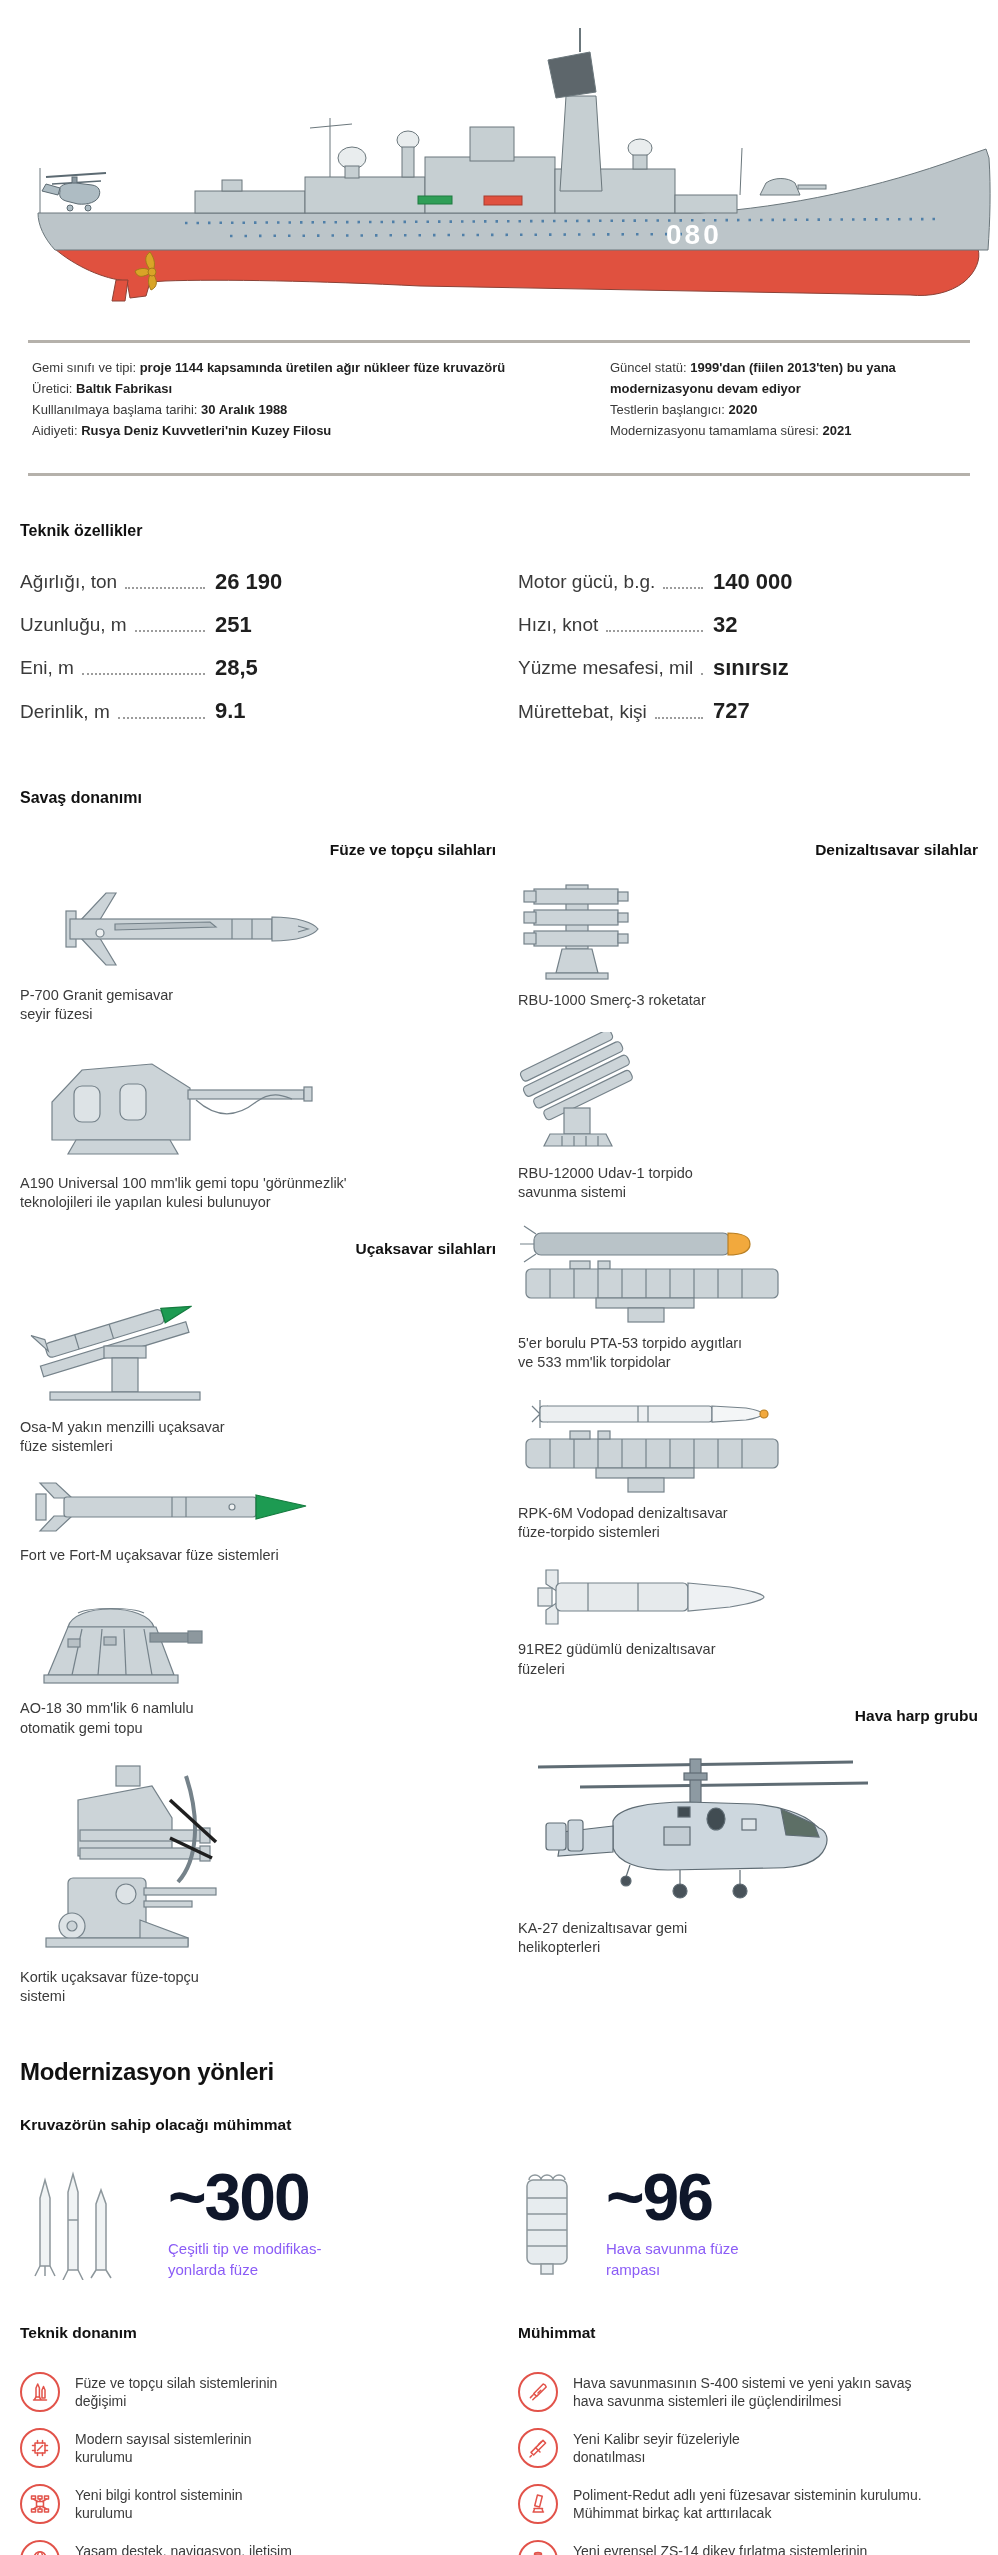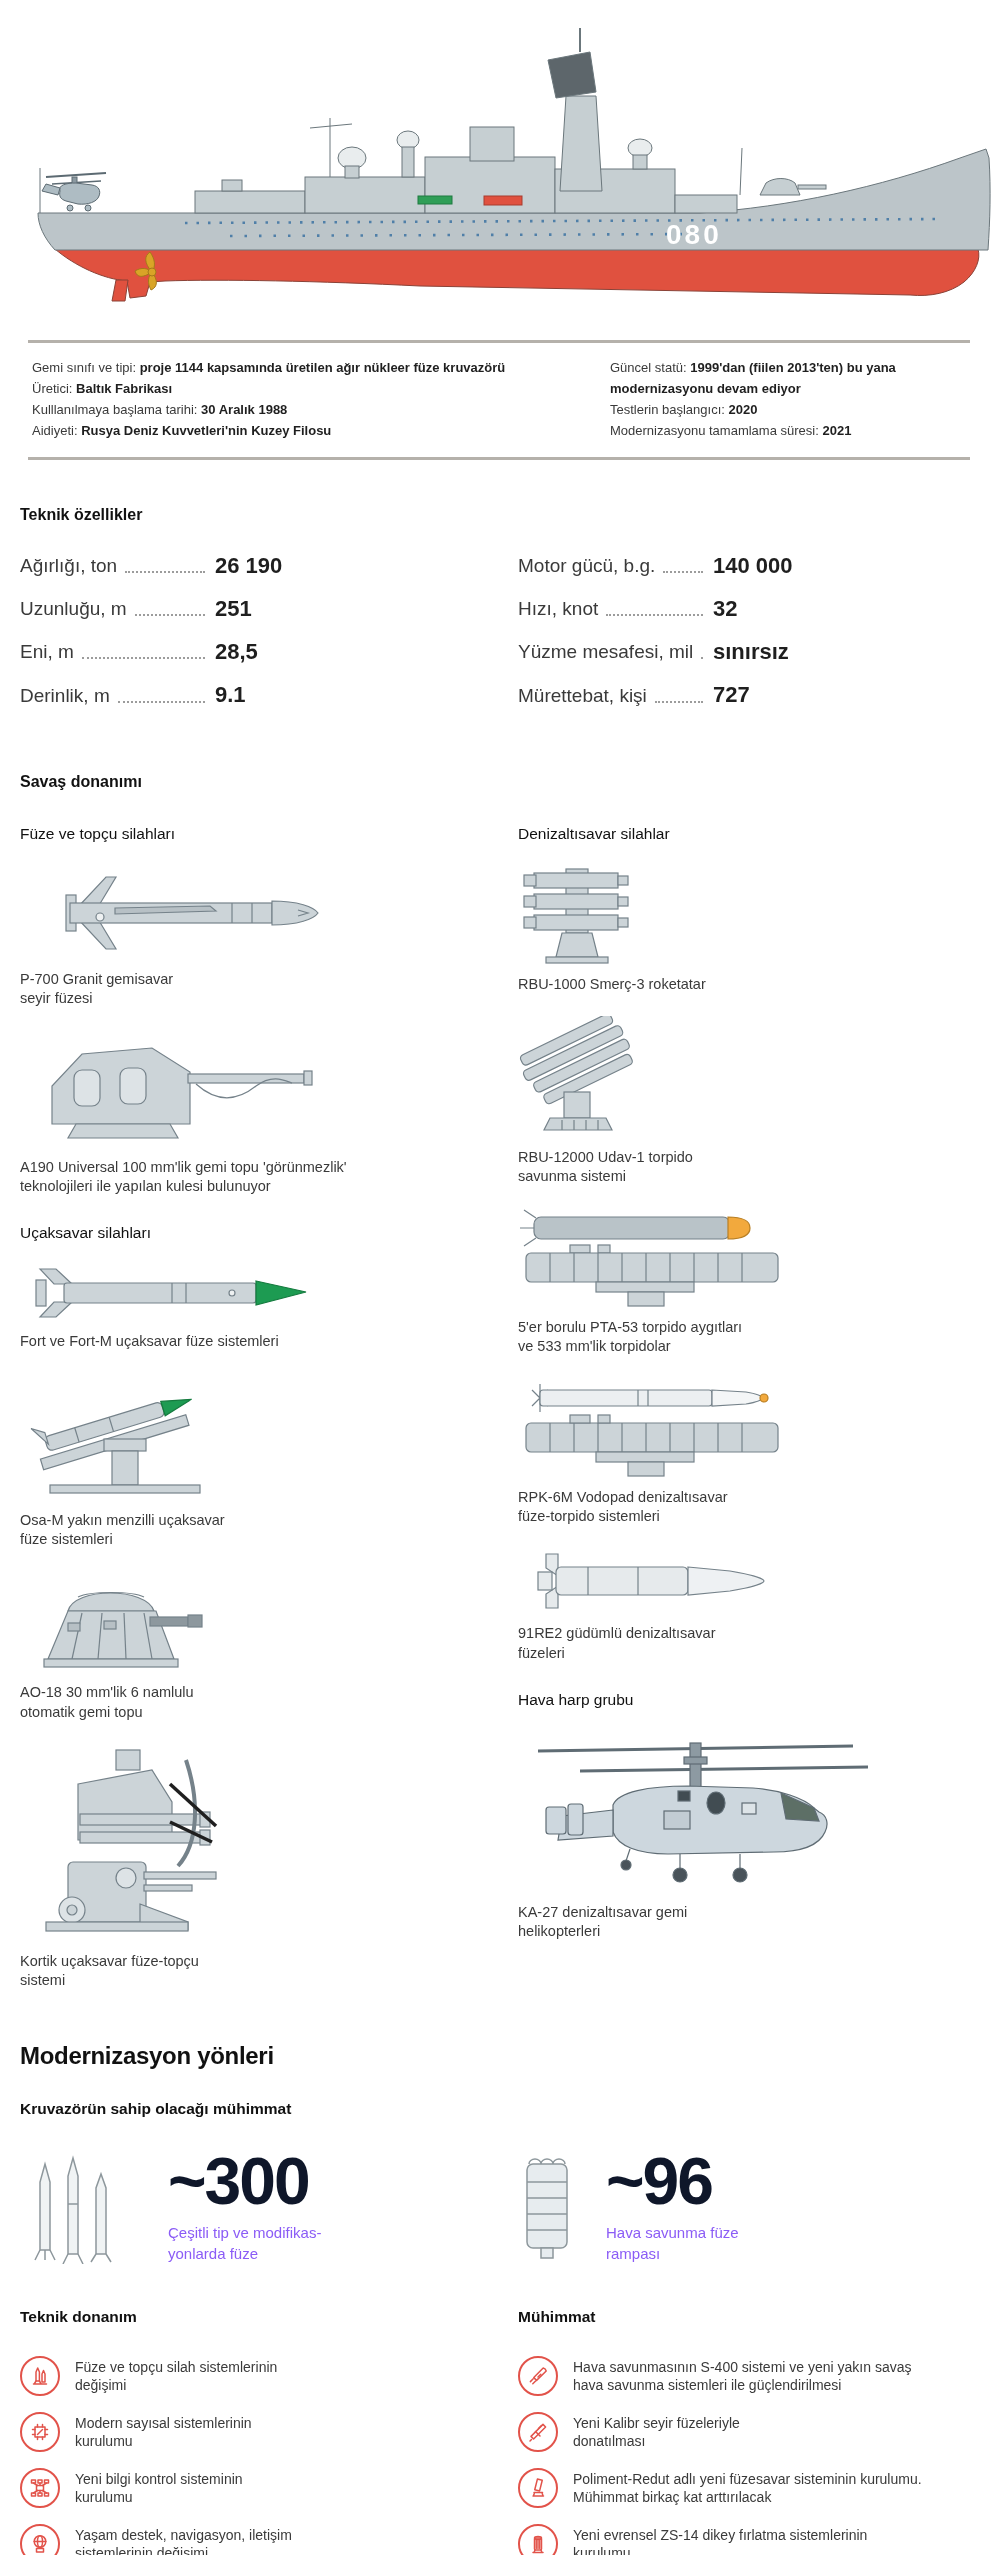--- a/index.html
+++ b/index.html
@@ -4,21 +4,21 @@
 <style>
   html,body { margin:0; padding:0; background:#ffffff; }
   body { width:998px; min-height:2555px; font-family:"Liberation Sans",sans-serif; color:#3d3d3d; }
   svg { display:block; }
 
   
   .ship-area { width:998px; height:322px; overflow:hidden; }
 
   
   .info-box { margin:18px 28px 0; border-top:3px solid #b5b1ab; border-bottom:3px solid #b5b1ab;
-              padding:14px 4px 16px; display:flex; }
+              padding:14px 4px 32px; display:flex; }
   .info-col { font-size:13px; line-height:1.62; color:#3a3a3a; }
   .info-col.left { width:578px; padding-right:26px; box-sizing:border-box; }
   .info-col.right { flex:1; }
   .info-line b { color:#1f1f1f; white-space:pre-line; }
 
   
   .section-title { font-size:16px; font-weight:bold; color:#111; margin:46px 20px 0; }
   .modern-title { font-size:24px; font-weight:800; color:#111; margin:52px 20px 0; letter-spacing:-0.3px; }
 
   
@@ -26,21 +26,21 @@
   .specs-col { width:440px; }
   .spec-row { display:flex; align-items:flex-end; margin-bottom:20px; }
   .spec-label { font-size:19px; color:#3a3a3a; white-space:nowrap; padding-right:4px; }
   .spec-leader { flex:1; border-bottom:2px dotted #9c9c9c; margin:0 10px 4px 4px; }
   .spec-value { width:245px; font-size:22px; font-weight:bold; color:#1f1f1f; line-height:1.05; }
 
   
   .weapons { display:flex; margin:6px 20px 0; }
   .wcol.left { width:498px; box-sizing:border-box; padding-right:22px; }
   .wcol.right { flex:1; }
-  .wsubhead { font-size:15.5px; font-weight:normal; color:#111; margin:28px 0 6px; }
+  .wsubhead { font-size:15.5px; font-weight:bold; color:#111; margin:28px 0 6px;text-align:right; }
   .witem { margin-top:22px; }
   .wcaption { font-size:14.5px; line-height:1.32; color:#3a3a3a; margin-top:10px; white-space:pre-line; }
 
   
   .modern-sub { font-size:15.5px; font-weight:bold; color:#111; margin:30px 20px 0; }
   .stats { display:flex; margin:34px 20px 0; }
   .stat { display:flex; align-items:flex-start; }
   .stat.s-left { width:498px; box-sizing:border-box; padding-left:8px; }
   .stat-icon-wrap { margin-right:48px; }
   .stat.s-right .stat-icon-wrap { margin-right:30px; }
@@ -219,53 +219,53 @@
           <path d="M56,94 L150,94 L158,108 L48,108 Z"></path>
         </g>
       </svg>
       <div class="wcaption">A190 Universal 100 mm'lik gemi topu 'görünmezlik'
 teknolojileri ile yapılan kulesi bulunuyor</div>
     </div>
 
     <div class="wsubhead">Uçaksavar silahları</div>
 
     <div class="witem">
-      <svg viewBox="0 0 290 58" width="290" height="58">
-        <g stroke="#75828a" stroke-width="1.2" fill="#ccd4d8">
-          <polygon points="20,5 36,5 52,20 34,20"></polygon>
-          <polygon points="20,53 36,53 52,38 34,38"></polygon>
-          <rect x="16" y="16" width="10" height="26"></rect>
-          <rect x="44" y="19" width="192" height="20" rx="3"></rect>
-          <line x1="152" y1="19" x2="152" y2="39"></line>
-            <line x1="166" y1="19" x2="166" y2="39"></line>
-          <circle cx="212" cy="29" r="3" fill="#eef1f2"></circle>
-          <path d="M236,17 L286,28 L236,41 Z" fill="#1d9b52" stroke="#147a3e"></path>
-        </g>
-      </svg>
-      <div class="wcaption">Fort ve Fort-M uçaksavar füze sistemleri</div>
-    </div>
-
-    <div class="witem">
       <svg viewBox="0 0 200 128" width="200" height="128">
         <g stroke="#75828a" stroke-width="1.2" fill="#ccd4d8">
           <g transform="rotate(-17 100 66)">
             <rect x="18" y="62" width="152" height="11"></rect>
             <rect x="28" y="42" width="122" height="15" rx="5"></rect>
             <polygon points="150,42 180,49 150,57" fill="#1d9b52" stroke="#147a3e"></polygon>
             <polygon points="30,38 18,30 30,50"></polygon>
             <line x1="60" y1="42" x2="60" y2="57"></line>
               <line x1="96" y1="42" x2="96" y2="57"></line>
           </g>
           <rect x="84" y="66" width="42" height="12"></rect>
           <rect x="92" y="78" width="26" height="34"></rect>
           <rect x="30" y="112" width="150" height="8"></rect>
         </g>
       </svg>
       <div class="wcaption">Osa-M yakın menzilli uçaksavar
 füze sistemleri</div>
+    </div>
+
+    <div class="witem">
+      <svg viewBox="0 0 290 58" width="290" height="58">
+        <g stroke="#75828a" stroke-width="1.2" fill="#ccd4d8">
+          <polygon points="20,5 36,5 52,20 34,20"></polygon>
+          <polygon points="20,53 36,53 52,38 34,38"></polygon>
+          <rect x="16" y="16" width="10" height="26"></rect>
+          <rect x="44" y="19" width="192" height="20" rx="3"></rect>
+          <line x1="152" y1="19" x2="152" y2="39"></line>
+            <line x1="166" y1="19" x2="166" y2="39"></line>
+          <circle cx="212" cy="29" r="3" fill="#eef1f2"></circle>
+          <path d="M236,17 L286,28 L236,41 Z" fill="#1d9b52" stroke="#147a3e"></path>
+        </g>
+      </svg>
+      <div class="wcaption">Fort ve Fort-M uçaksavar füze sistemleri</div>
     </div>
 
     <div class="witem">
       <svg viewBox="0 0 185 102" width="185" height="102">
         <g stroke="#75828a" stroke-width="1.2" fill="#ccd4d8">
           <path d="M48,40 C54,16 126,16 134,40 Z"></path>
           <path d="M58,26 C70,20 112,20 124,26" fill="none"></path>
           <polygon points="28,88 154,88 136,40 48,40"></polygon>
           <line x1="62" y1="42" x2="52" y2="88"></line>
             <line x1="82" y1="42" x2="78" y2="88"></line>

